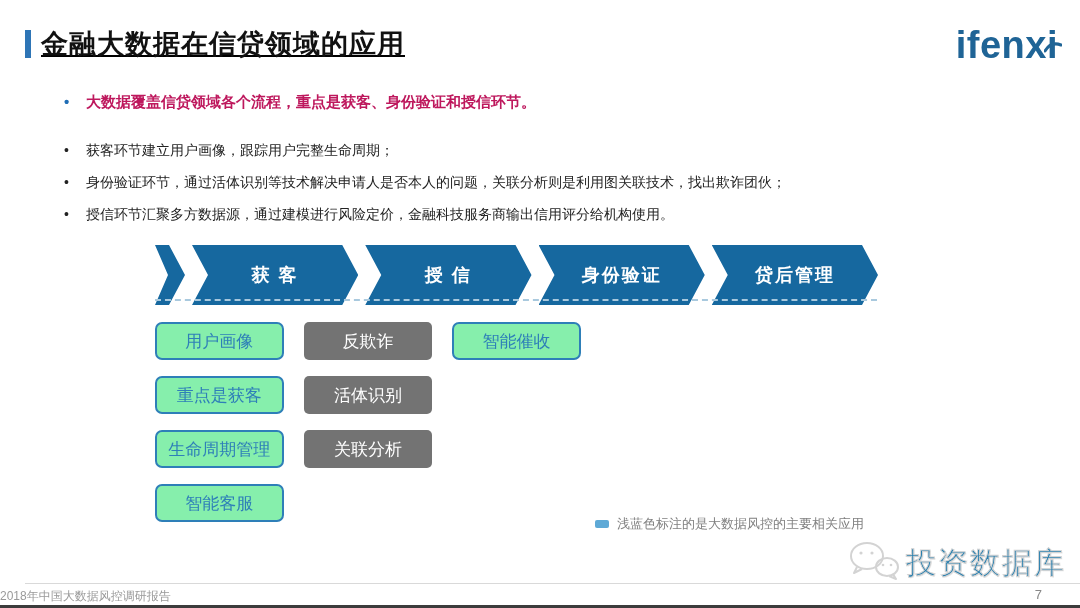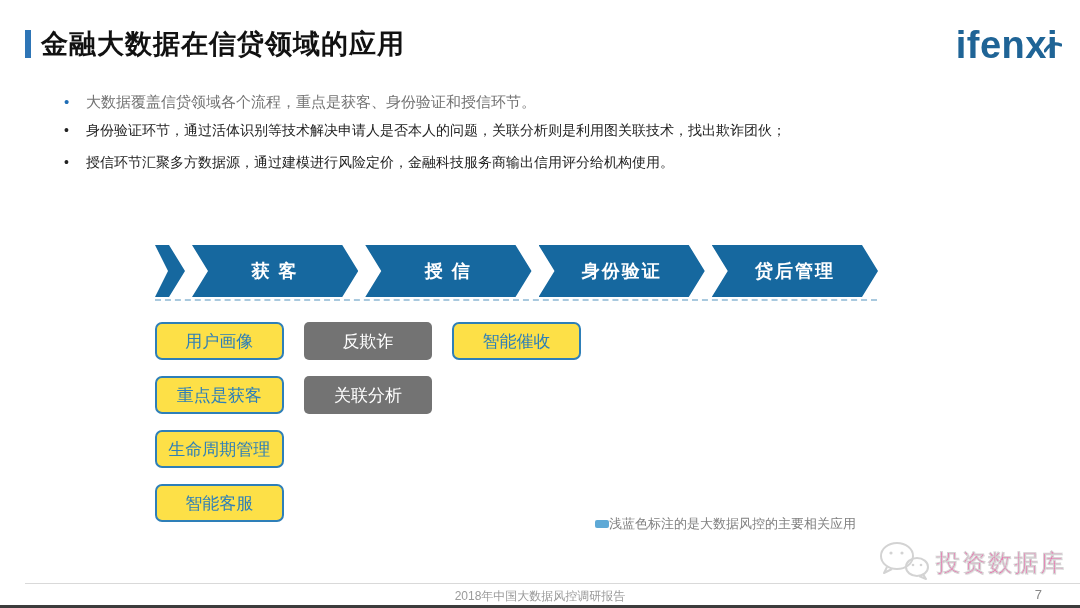--- a/index.html
+++ b/index.html
@@ -4,64 +4,64 @@
 <style>
   html,body{margin:0;padding:0;background:#ffffff;}
   .slide{
     position:relative;
     width:1080px;height:608px;
     background:#ffffff;
     font-family:"Liberation Sans","DejaVu Sans",sans-serif;
     overflow:hidden;
   }
   
-  .header{position:absolute;left:25px;top:26px;display:flex;align-items:center;}
+  .header{position:absolute;left:25px;top:26px;display:flex;align-items:center;text-decoration:underline;}
   .title-bar{width:6px;height:28px;background:#2e75b6;margin-right:10px;}
   .page-title{font-size:27px;font-weight:bold;color:#111111;letter-spacing:1px;}
   .logo{position:absolute;right:22px;top:24px;font-size:38px;font-weight:bold;color:#1f6496;letter-spacing:0.5px;}
   .logo .swoosh{position:absolute;right:-4px;top:-5px;}
   
   .bullets{position:absolute;left:62px;top:94px;right:30px;}
   .bullet{position:relative;padding-left:24px;font-size:14px;color:#222222;line-height:16px;margin-bottom:16px;}
   .bullet::before{content:"\2022";position:absolute;left:2px;top:0;color:#222222;font-size:14px;}
-  .bullet.lead-bullet{color:#737373;font-weight:normal;font-size:15px;margin-bottom:12px;}
+  .bullet.lead-bullet{color:#be185d;font-weight:bold;font-size:15px;margin-bottom:32px;}
   .bullet.lead-bullet::before{color:#1f6db5;font-size:15px;}
   
   .flow{position:absolute;left:155px;top:245px;width:723px;height:46px;display:flex;gap:7px;}
   .chevron{
-    flex:1;height:52px;background:#16689f;color:#ffffff;
+    flex:1;height:60px;background:#16689f;color:#ffffff;
     display:flex;align-items:center;justify-content:center;
     font-size:18px;font-weight:bold;letter-spacing:2px;
     clip-path:polygon(0 0,calc(100% - 16px) 0,100% 50%,calc(100% - 16px) 100%,0 100%,16px 50%);
   }
   .chevron.lead{flex:0 0 30px;clip-path:polygon(0 0,14px 0,100% 50%,14px 100%,0 100%,13px 50%);}
   .dashed-line{position:absolute;left:155px;top:299px;width:722px;border-top:2px dashed #a9c9de;}
   
   .grid{position:absolute;left:155px;top:322px;width:723px;display:grid;grid-template-columns:repeat(5,1fr);column-gap:20px;}
   .col{display:flex;flex-direction:column;gap:16px;}
   .box{
     height:38px;display:flex;align-items:center;justify-content:center;
     font-size:17px;border-radius:7px;box-sizing:border-box;white-space:nowrap;
   }
-  .box.outline{background:#fde047;border:2px solid #2e7fb8;color:#2e7fb8;}
+  .box.outline{background:#86efac;border:2px solid #2e7fb8;color:#2e7fb8;}
   .box.filled{background:#737373;color:#ffffff;border-radius:5px;}
   
-  .legend{position:absolute;left:595px;top:515px;display:flex;align-items:center;}
+  .legend{position:absolute;left:595px;top:515px;display:flex;align-items:center;gap:8px;}
   .legend-swatch{width:14px;height:8px;background:#5ea9d6;border-radius:2px;}
   .legend-text{font-size:13px;color:#808080;}
   
   .watermark{position:absolute;right:14px;top:540px;display:flex;align-items:center;gap:5px;opacity:0.85;}
   .watermark-text{
-    font-size:24px;letter-spacing:2px;color:#ec4899;
+    font-size:30px;letter-spacing:2px;color:#0369a1;
     -webkit-text-stroke:1px #cccccc;
     text-shadow:1px 1px 0 #e6e6e6;
   }
   
   .footer-line{position:absolute;left:25px;right:0;top:583px;border-top:1px solid #d9d9d9;}
-  .footer-text{position:absolute;left:0;right:0;top:588px;text-align:center;font-size:12px;color:#9a9a9a;}
+  .footer-text{position:absolute;left:0;right:0;top:588px;font-size:12px;color:#9a9a9a;}
   .page-number{position:absolute;right:38px;top:587px;font-size:13px;color:#888888;}
   .bottom-bar{position:absolute;left:0;right:0;bottom:0;height:3px;background:#3c3c3c;}
 </style>
 </head>
 <body>
 
 <div class="slide">
 
   <div class="header">
     <div class="title-bar"></div>
@@ -71,20 +71,21 @@
     <span>ifenxi</span>
     <span class="swoosh">
       <svg width="18" height="12" viewBox="0 0 18 12">
           <path d="M1 10 Q 7 0 17 4" stroke="#1f6496" stroke-width="3" fill="none" stroke-linecap="round"></path>
         </svg>
     </span>
   </div>
 
   <div class="bullets">
     <div class="bullet lead-bullet">大数据覆盖信贷领域各个流程，重点是获客、身份验证和授信环节。</div>
+    <div class="bullet">获客环节建立用户画像，跟踪用户完整生命周期；</div>
     <div class="bullet">身份验证环节，通过活体识别等技术解决申请人是否本人的问题，关联分析则是利用图关联技术，找出欺诈团伙；</div>
     <div class="bullet">授信环节汇聚多方数据源，通过建模进行风险定价，金融科技服务商输出信用评分给机构使用。</div>
   </div>
 
   <div class="flow">
     <div class="chevron lead"></div>
     <div class="chevron">获  客</div>
     <div class="chevron">授  信</div>
     <div class="chevron">身份验证</div>
     <div class="chevron">贷后管理</div>
@@ -93,20 +94,21 @@
 
   <div class="grid">
     <div class="col">
       <div class="box outline">用户画像</div>
       <div class="box outline">重点是获客</div>
       <div class="box outline">生命周期管理</div>
       <div class="box outline">智能客服</div>
     </div>
     <div class="col">
       <div class="box filled">反欺诈</div>
+      <div class="box filled">活体识别</div>
       <div class="box filled">关联分析</div>
     </div>
     <div class="col">
       <div class="box outline">智能催收</div>
     </div>
   </div>
 
   <div class="legend">
     <span class="legend-swatch"></span>
     <span class="legend-text">浅蓝色标注的是大数据风控的主要相关应用</span>

